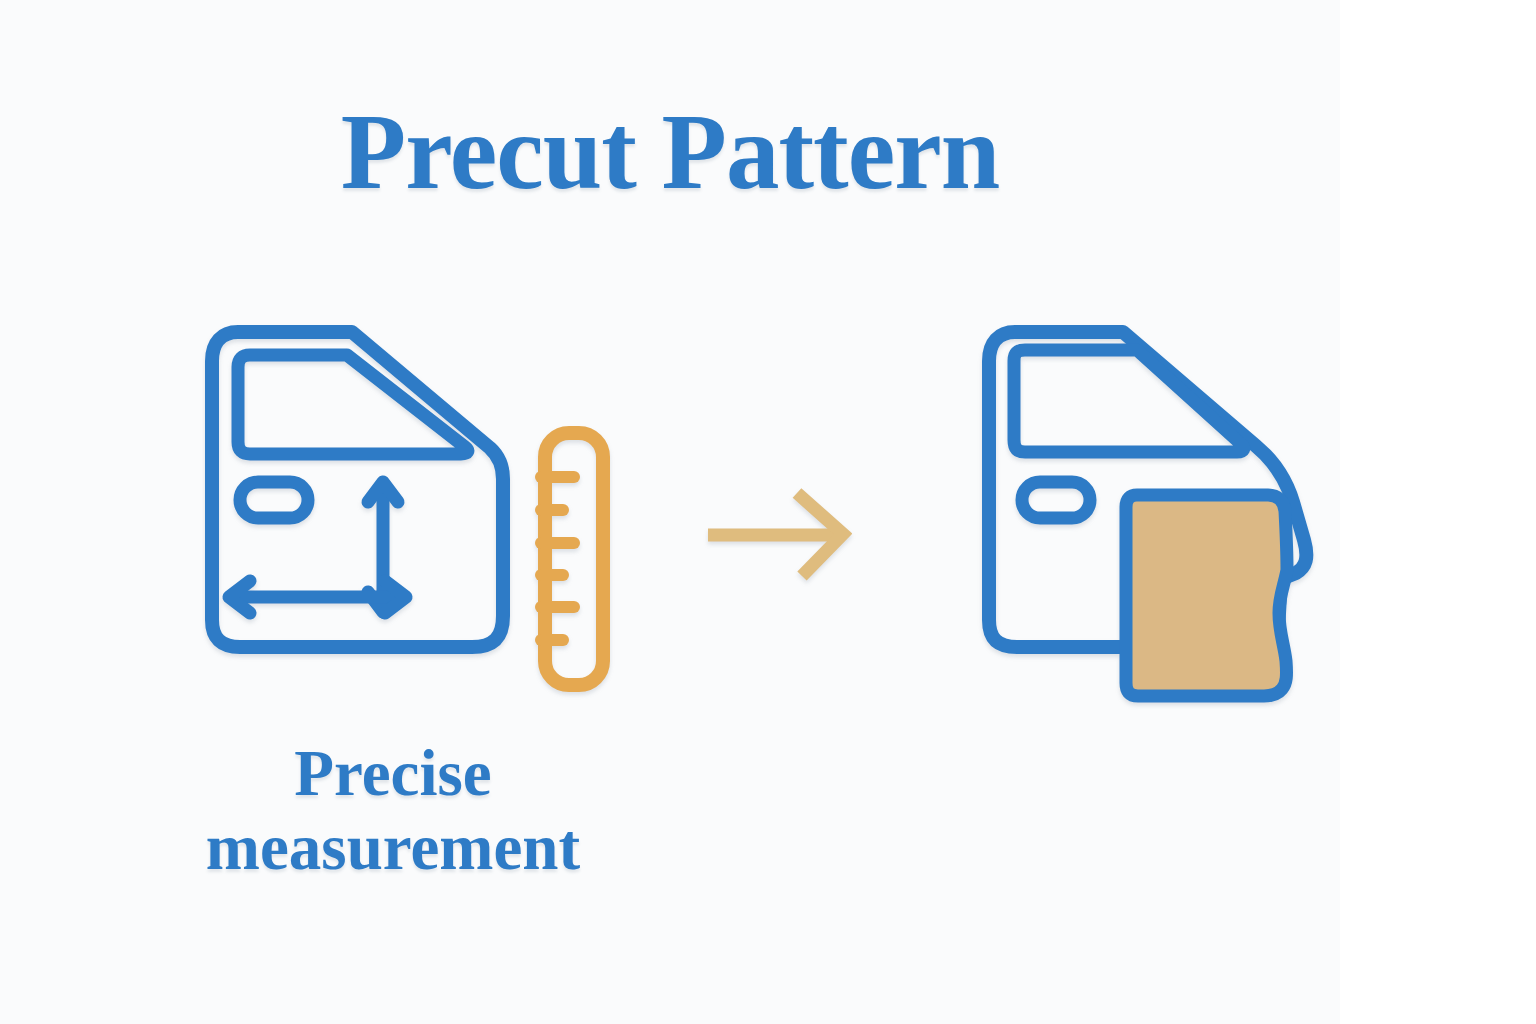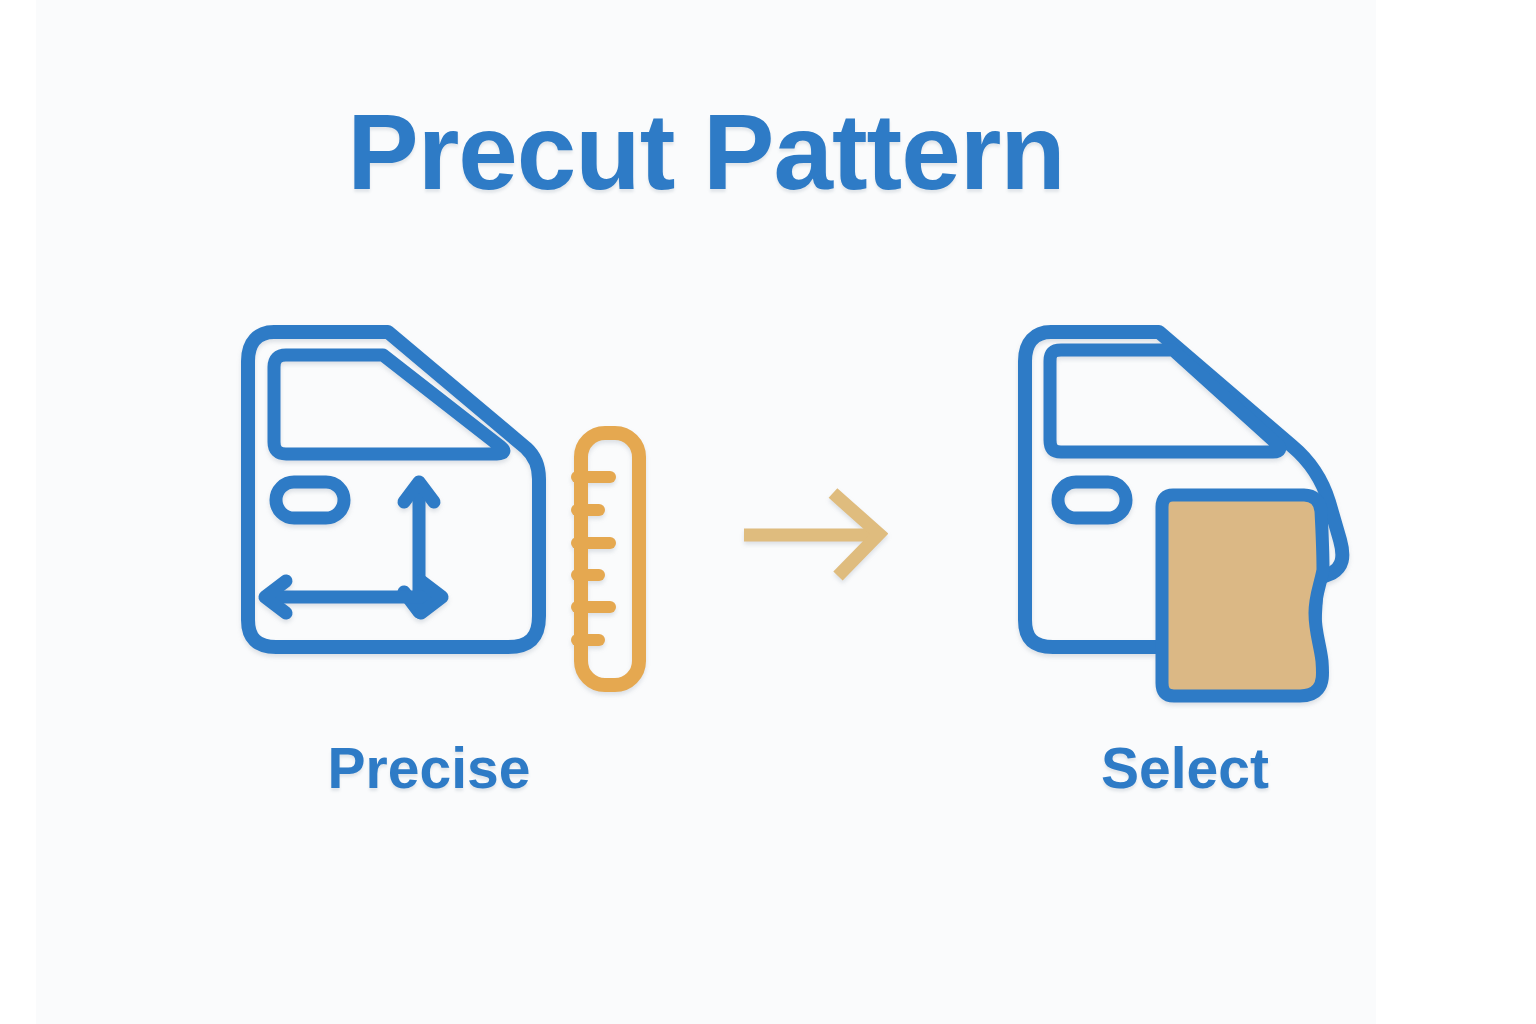--- a/index.html
+++ b/index.html
@@ -7,34 +7,33 @@
     --ruler-gold:#E5A850;
     --pattern-tan:#DBB885;
     --arrow-tan:#DFBC7E;
     --background:#FAFBFC;
   }
   html,body{margin:0;padding:0;}
   .stage{
     position:relative;
     width:1340px;height:1024px;
     background:var(--background);
-    font-family:Liberation Sans, sans-serif;
+    font-family:Liberation Serif, serif;
     overflow:hidden;
-    margin-left:36px;
   }
   .title{
     position:absolute;top:99px;left:0;width:100%;
     margin:0;text-align:center;
     font-size:107px;font-weight:700;line-height:1;letter-spacing:-1px;
     color:var(--accent-blue);
     text-shadow:0 3px 3px rgba(90,105,125,.15);
   }
   .caption{
     position:absolute;text-align:center;
-    font-size:57px;font-weight:700;line-height:1.14;
+    font-size:65px;font-weight:700;line-height:1.14;
     color:var(--accent-blue);
     text-shadow:0 3px 3px rgba(90,105,125,.15);
   }
   .caption span{display:block;}
   .cap-left{left:93px;width:600px;top:736px;}
   .cap-right{left:899px;width:500px;top:736px;}
   .icon-left{position:absolute;left:200px;top:320px;}
   .flow-arrow{position:absolute;left:702px;top:485px;}
   .icon-right{position:absolute;left:975px;top:320px;}
   svg{filter:drop-shadow(0 3px 2px rgba(90,105,125,.18));}
@@ -86,18 +85,18 @@
     <g>
       <path class="blue" d="M 40 12 H 148 L 281 126 C 299 141 311 159 318 182 L 329 220 C 334 238 331 247 321 253 L 306 259 L 302 327 H 42 C 22 327 14 318 14 300 V 41 C 14 22 24 12 40 12 Z"></path>
       <path class="blue-thin" d="M 50 30 H 162 L 266 124 C 271 128 269 132 262 132 H 50 C 42 132 39 128 39 120 V 41 C 39 33 42 30 50 30 Z"></path>
       <rect class="blue-thin" x="47" y="162" width="68" height="36" rx="18"></rect>
     </g>
     <path class="patch" d="M 162 175 H 293 C 303 175 309 181 310 191 C 311 210 312 230 312 250 C 309 266 304 276 304 293 C 304 312 309 324 311 341 C 312 355 312 363 307 369 C 303 374 297 376 289 376 H 163 C 154 376 151 371 151 363 V 187 C 151 179 155 175 162 175 Z"></path>
   </svg>
 
   <div class="caption cap-left">
     <span>Precise</span>
+    <span>measurement</span>
   </div>
   <div class="caption cap-right">
-    <span>Select</span>
   </div>
 
 </div>
 
 </body></html>

